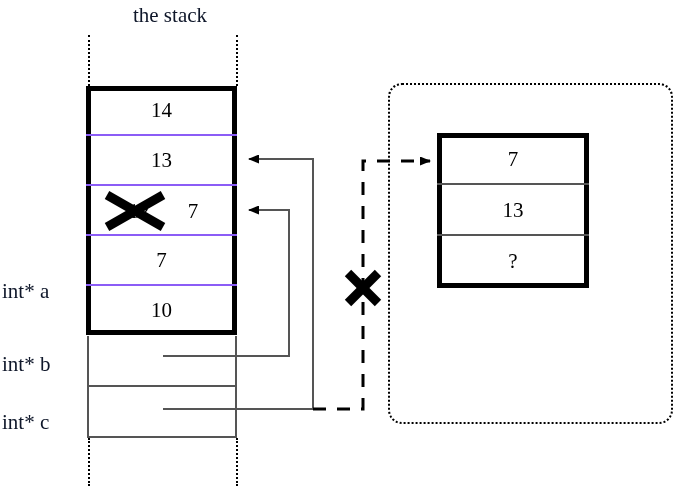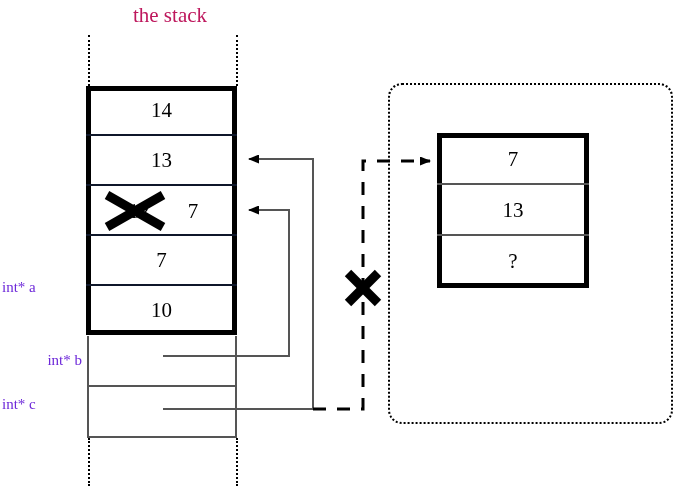--- a/index.html
+++ b/index.html
@@ -15,41 +15,41 @@
     background: #ffffff;
     font-family: "Liberation Serif", "DejaVu Serif", serif;
     color: #000000;
     overflow: hidden;
   }
   .title {
     position: absolute;
     font-size: 21px;
     white-space: nowrap;
     text-align: center;
-    color: #be185d;
+    color: #0f172a;
   }
   #stack-title { left: 60px; top: 3px; width: 220px; }
   #heap-title  { left: 420px; top: 3px; width: 220px; }
 
   
   #stack-frame-box {
     position: absolute;
     left: 86px; top: 86px;
     width: 151px; height: 249px;
     border: 5px solid #000;
     box-sizing: border-box;
     background: #fff;
   }
   .stack-cell {
     position: absolute;
     left: 86px;
     width: 151px;
     height: 50px;
     box-sizing: border-box;
-    border-bottom: 2px solid #0f172a;
+    border-bottom: 2px solid #8b5cf6;
     background: transparent;
     font-size: 21px;
     line-height: 48px;
     text-align: center;
     color: #000;
   }
   .stack-cell.last { border-bottom: none; }
   .cell-0 { top: 86px; }
   .cell-1 { top: 136px; }
   .cell-2 { top: 186px; }
@@ -93,28 +93,28 @@
     border-top: none;
     background: transparent;
   }
   #ptr-slot-b { top: 336px; }
   #ptr-slot-c { top: 387px; }
 
   .ptr-label {
     position: absolute;
     left: 2px;
     width: 80px;
-    font-size: 15px;
+    font-size: 21px;
     white-space: nowrap;
     text-align: left;
-    color: #6d28d9;
+    color: #0f172a;
   }
   #label-a { top: 279px; }
-  #label-b { top: 352px; text-align: right; }
-  #label-c { top: 396px; }
+  #label-b { top: 352px; }
+  #label-c { top: 410px; }
 
   
   .stack-dots {
     position: absolute;
     width: 0;
     border-left: 2px dotted #000;
   }
   #dots-tl { left: 88px;  top: 35px;  height: 51px; }
   #dots-tr { left: 236px; top: 35px;  height: 51px; }
   #dots-bl { left: 88px;  top: 438px; height: 48px; }

